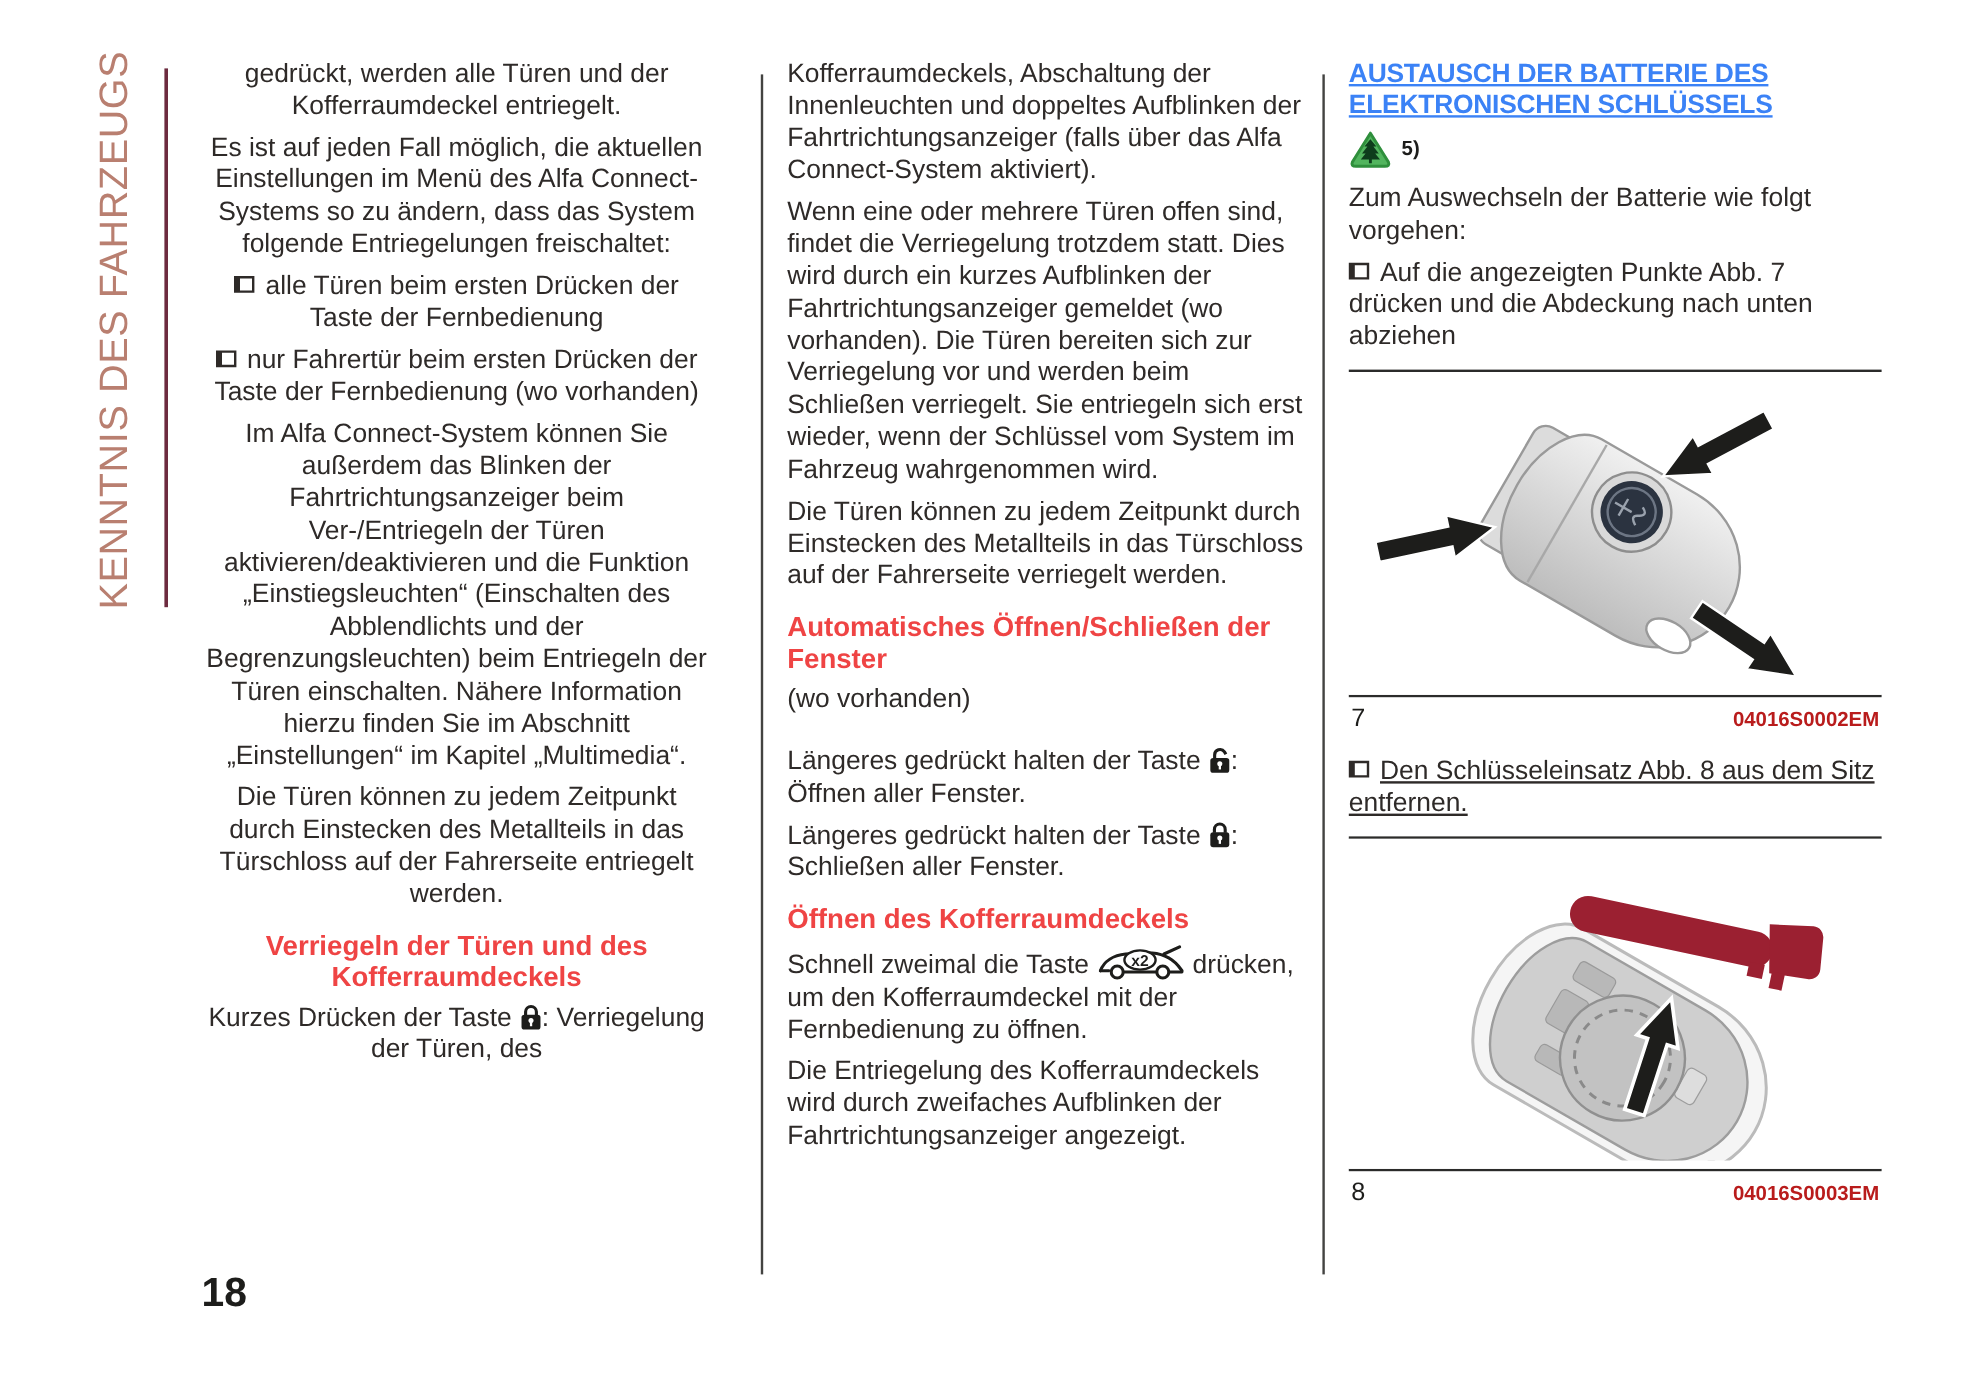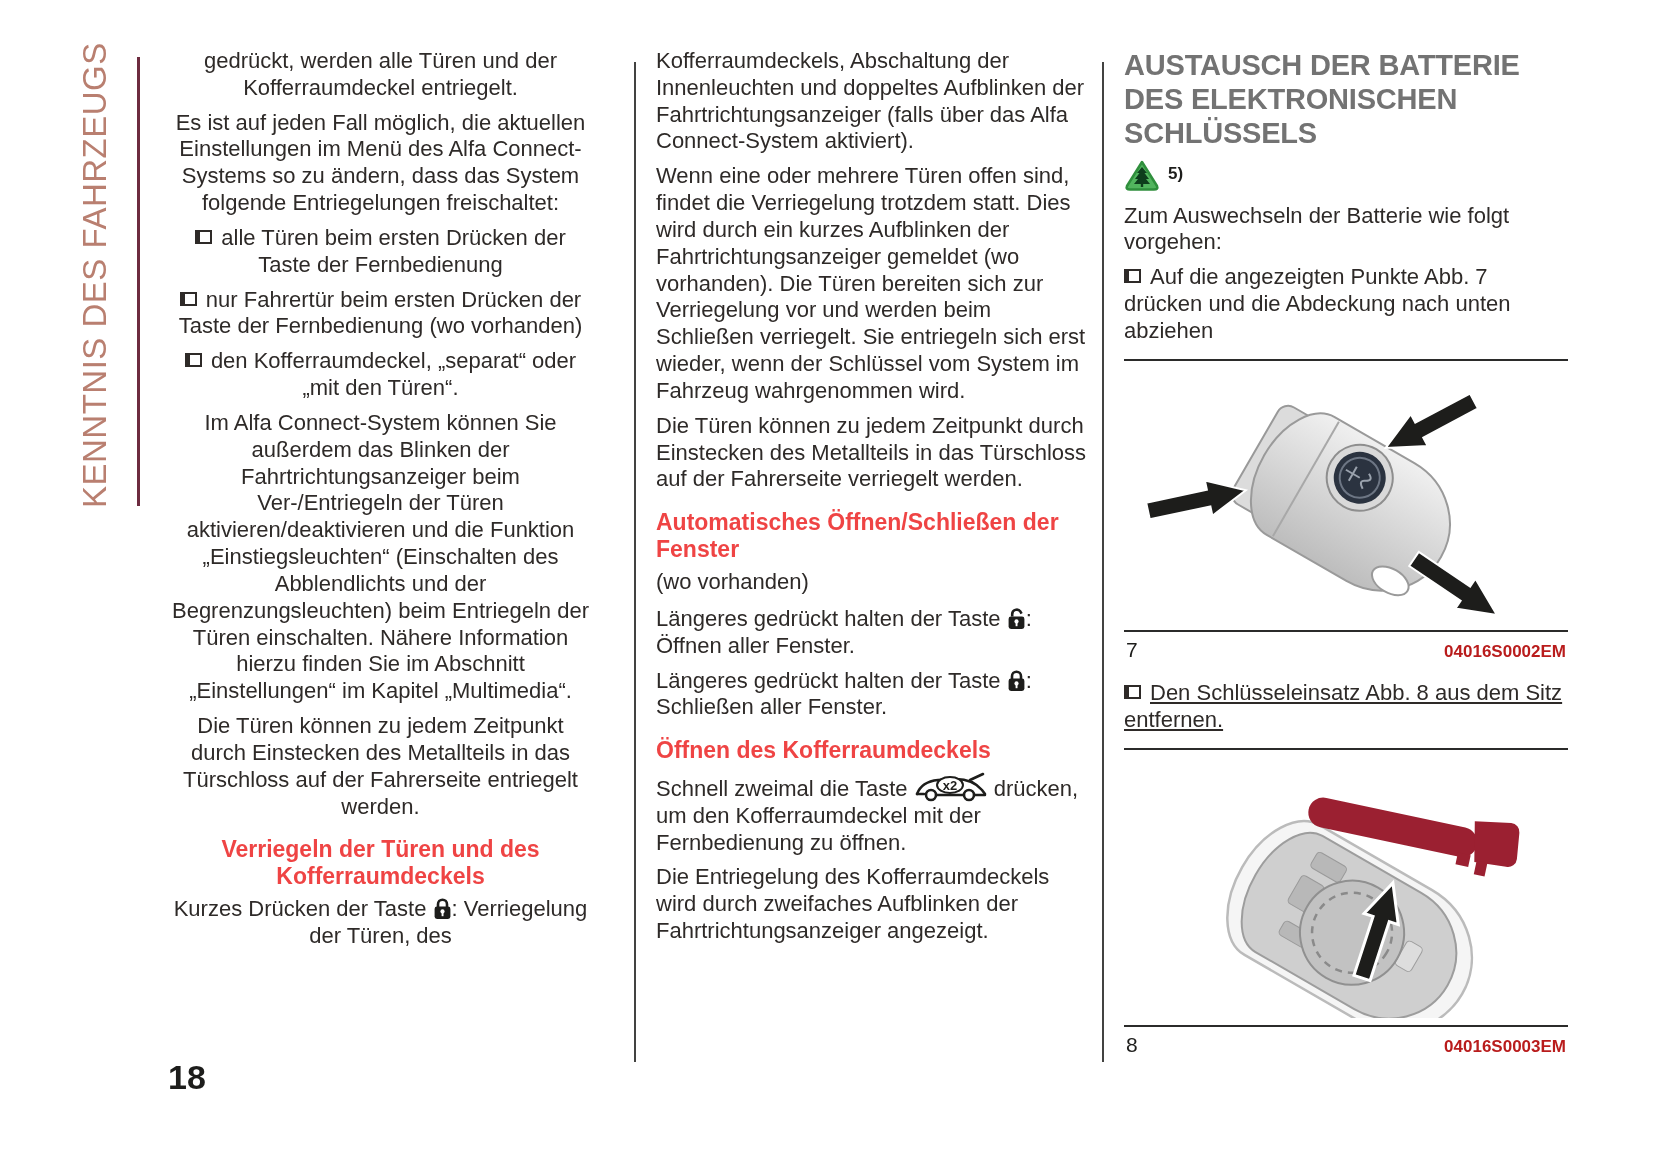--- a/index.html
+++ b/index.html
@@ -16,21 +16,21 @@
   .col-rule{position:absolute;top:62px;width:2px;height:1000px;background:#434341;}
   #rule1{left:634px;} #rule2{left:1102px;}
 
   .col{position:absolute;top:48px;font-size:22px;line-height:1.22;}
   #col1{left:168px;width:425px;text-align:center;}
   #col2{left:656px;width:430px;}
   #col3{left:1124px;width:444px;}
 
   .col p{margin:0 0 8px 0;}
   .heading{color:#ef4444;font-weight:700;font-size:23px;line-height:1.15;margin:16px 0 7px 0;}
-  .heading-caps{color:#737373;font-weight:700;font-size:29px;line-height:1.18;letter-spacing:-.2px;margin:0 0 8px 0;}
+  .heading-caps{color:#3b82f6;font-weight:700;font-size:22px;line-height:1.18;letter-spacing:-.2px;margin:0 0 8px 0;text-decoration:underline;}
 
   .bullet-square{
     display:inline-block;width:10px;height:10px;border:2.2px solid #2e2a28;border-left-width:5px;
     margin-right:9px;vertical-align:1px;
   }
   .icon-inline{display:inline-block;vertical-align:-4px;}
   .icon-car{vertical-align:-7px;}
 
   .eco-row{display:flex;align-items:center;gap:8px;margin:4px 0 12px 0;}
   .ref-label{font-weight:700;font-size:17px;color:#1d1d1b;}
@@ -54,41 +54,40 @@
   <div class="sidebar-rule"></div>
 
   <div id="rule1" class="col-rule"></div>
   <div id="rule2" class="col-rule"></div>
 
   <div id="col1" class="col">
     <p>gedrückt, werden alle Türen und der Kofferraumdeckel entriegelt.</p>
     <p>Es ist auf jeden Fall möglich, die aktuellen Einstellungen im Menü des Alfa Connect-Systems so zu ändern, dass das System folgende Entriegelungen freischaltet:</p>
     <p><span class="bullet-square"></span><span>alle Türen beim ersten Drücken der Taste der Fernbedienung</span></p>
     <p><span class="bullet-square"></span><span>nur Fahrertür beim ersten Drücken der Taste der Fernbedienung (wo vorhanden)</span></p>
-    <p><span class="bullet-square"></span><span>den Kofferraumdeckel, „separat“ oder „mit den Türen“.</span></p>
     <p>Im Alfa Connect-System können Sie außerdem das Blinken der Fahrtrichtungsanzeiger beim Ver-/Entriegeln der Türen aktivieren/deaktivieren und die Funktion „Einstiegsleuchten“ (Einschalten des Abblendlichts und der Begrenzungsleuchten) beim Entriegeln der Türen einschalten. Nähere Information hierzu finden Sie im Abschnitt „Einstellungen“ im Kapitel „Multimedia“.</p>
     <p>Die Türen können zu jedem Zeitpunkt durch Einstecken des Metallteils in das Türschloss auf der Fahrerseite entriegelt werden.</p>
     <div class="heading">Verriegeln der Türen und des Kofferraumdeckels</div>
     <p>
       <span>Kurzes Drücken der Taste</span>
       <svg class="icon-inline" width="19" height="23" viewBox="0 0 19 23">
         <path d="M5,10 V7.2 A4.5,4.5 0 0 1 14,7.2 V10" fill="none" stroke="#1d1d1b" stroke-width="2.6"></path>
         <rect x="1.6" y="9.6" width="15.8" height="12.4" rx="2.4" fill="#1d1d1b"></rect>
         <circle cx="9.5" cy="14.4" r="2.1" fill="#ffffff"></circle>
         <rect x="8.6" y="15.4" width="1.9" height="3.8" fill="#ffffff"></rect>
       </svg><span>: Verriegelung der Türen, des</span>
     </p>
   </div>
 
   <div id="col2" class="col">
     <p>Kofferraumdeckels, Abschaltung der Innenleuchten und doppeltes Aufblinken der Fahrtrichtungsanzeiger (falls über das Alfa Connect-System aktiviert).</p>
     <p>Wenn eine oder mehrere Türen offen sind, findet die Verriegelung trotzdem statt. Dies wird durch ein kurzes Aufblinken der Fahrtrichtungsanzeiger gemeldet (wo vorhanden). Die Türen bereiten sich zur Verriegelung vor und werden beim Schließen verriegelt. Sie entriegeln sich erst wieder, wenn der Schlüssel vom System im Fahrzeug wahrgenommen wird.</p>
     <p>Die Türen können zu jedem Zeitpunkt durch Einstecken des Metallteils in das Türschloss auf der Fahrerseite verriegelt werden.</p>
     <div class="heading">Automatisches Öffnen/Schließen der Fenster</div>
-    <p style="margin-bottom:10px;">(wo vorhanden)</p>
+    <p style="margin-bottom:25px;">(wo vorhanden)</p>
     <p>
       <span>Längeres gedrückt halten der Taste</span>
       <svg class="icon-inline" width="19" height="23" viewBox="0 0 19 23">
         <path d="M5.2,9.6 V7.2 A4.5,4.5 0 0 1 13.4,4.6 L14.6,6.6" fill="none" stroke="#1d1d1b" stroke-width="2.6"></path>
         <rect x="1.6" y="9.6" width="15.8" height="12.4" rx="2.4" fill="#1d1d1b"></rect>
         <circle cx="9.5" cy="14.4" r="2.1" fill="#ffffff"></circle>
         <rect x="8.6" y="15.4" width="1.9" height="3.8" fill="#ffffff"></rect>
       </svg><span>: Öffnen aller Fenster.</span>
     </p>
     <p>

